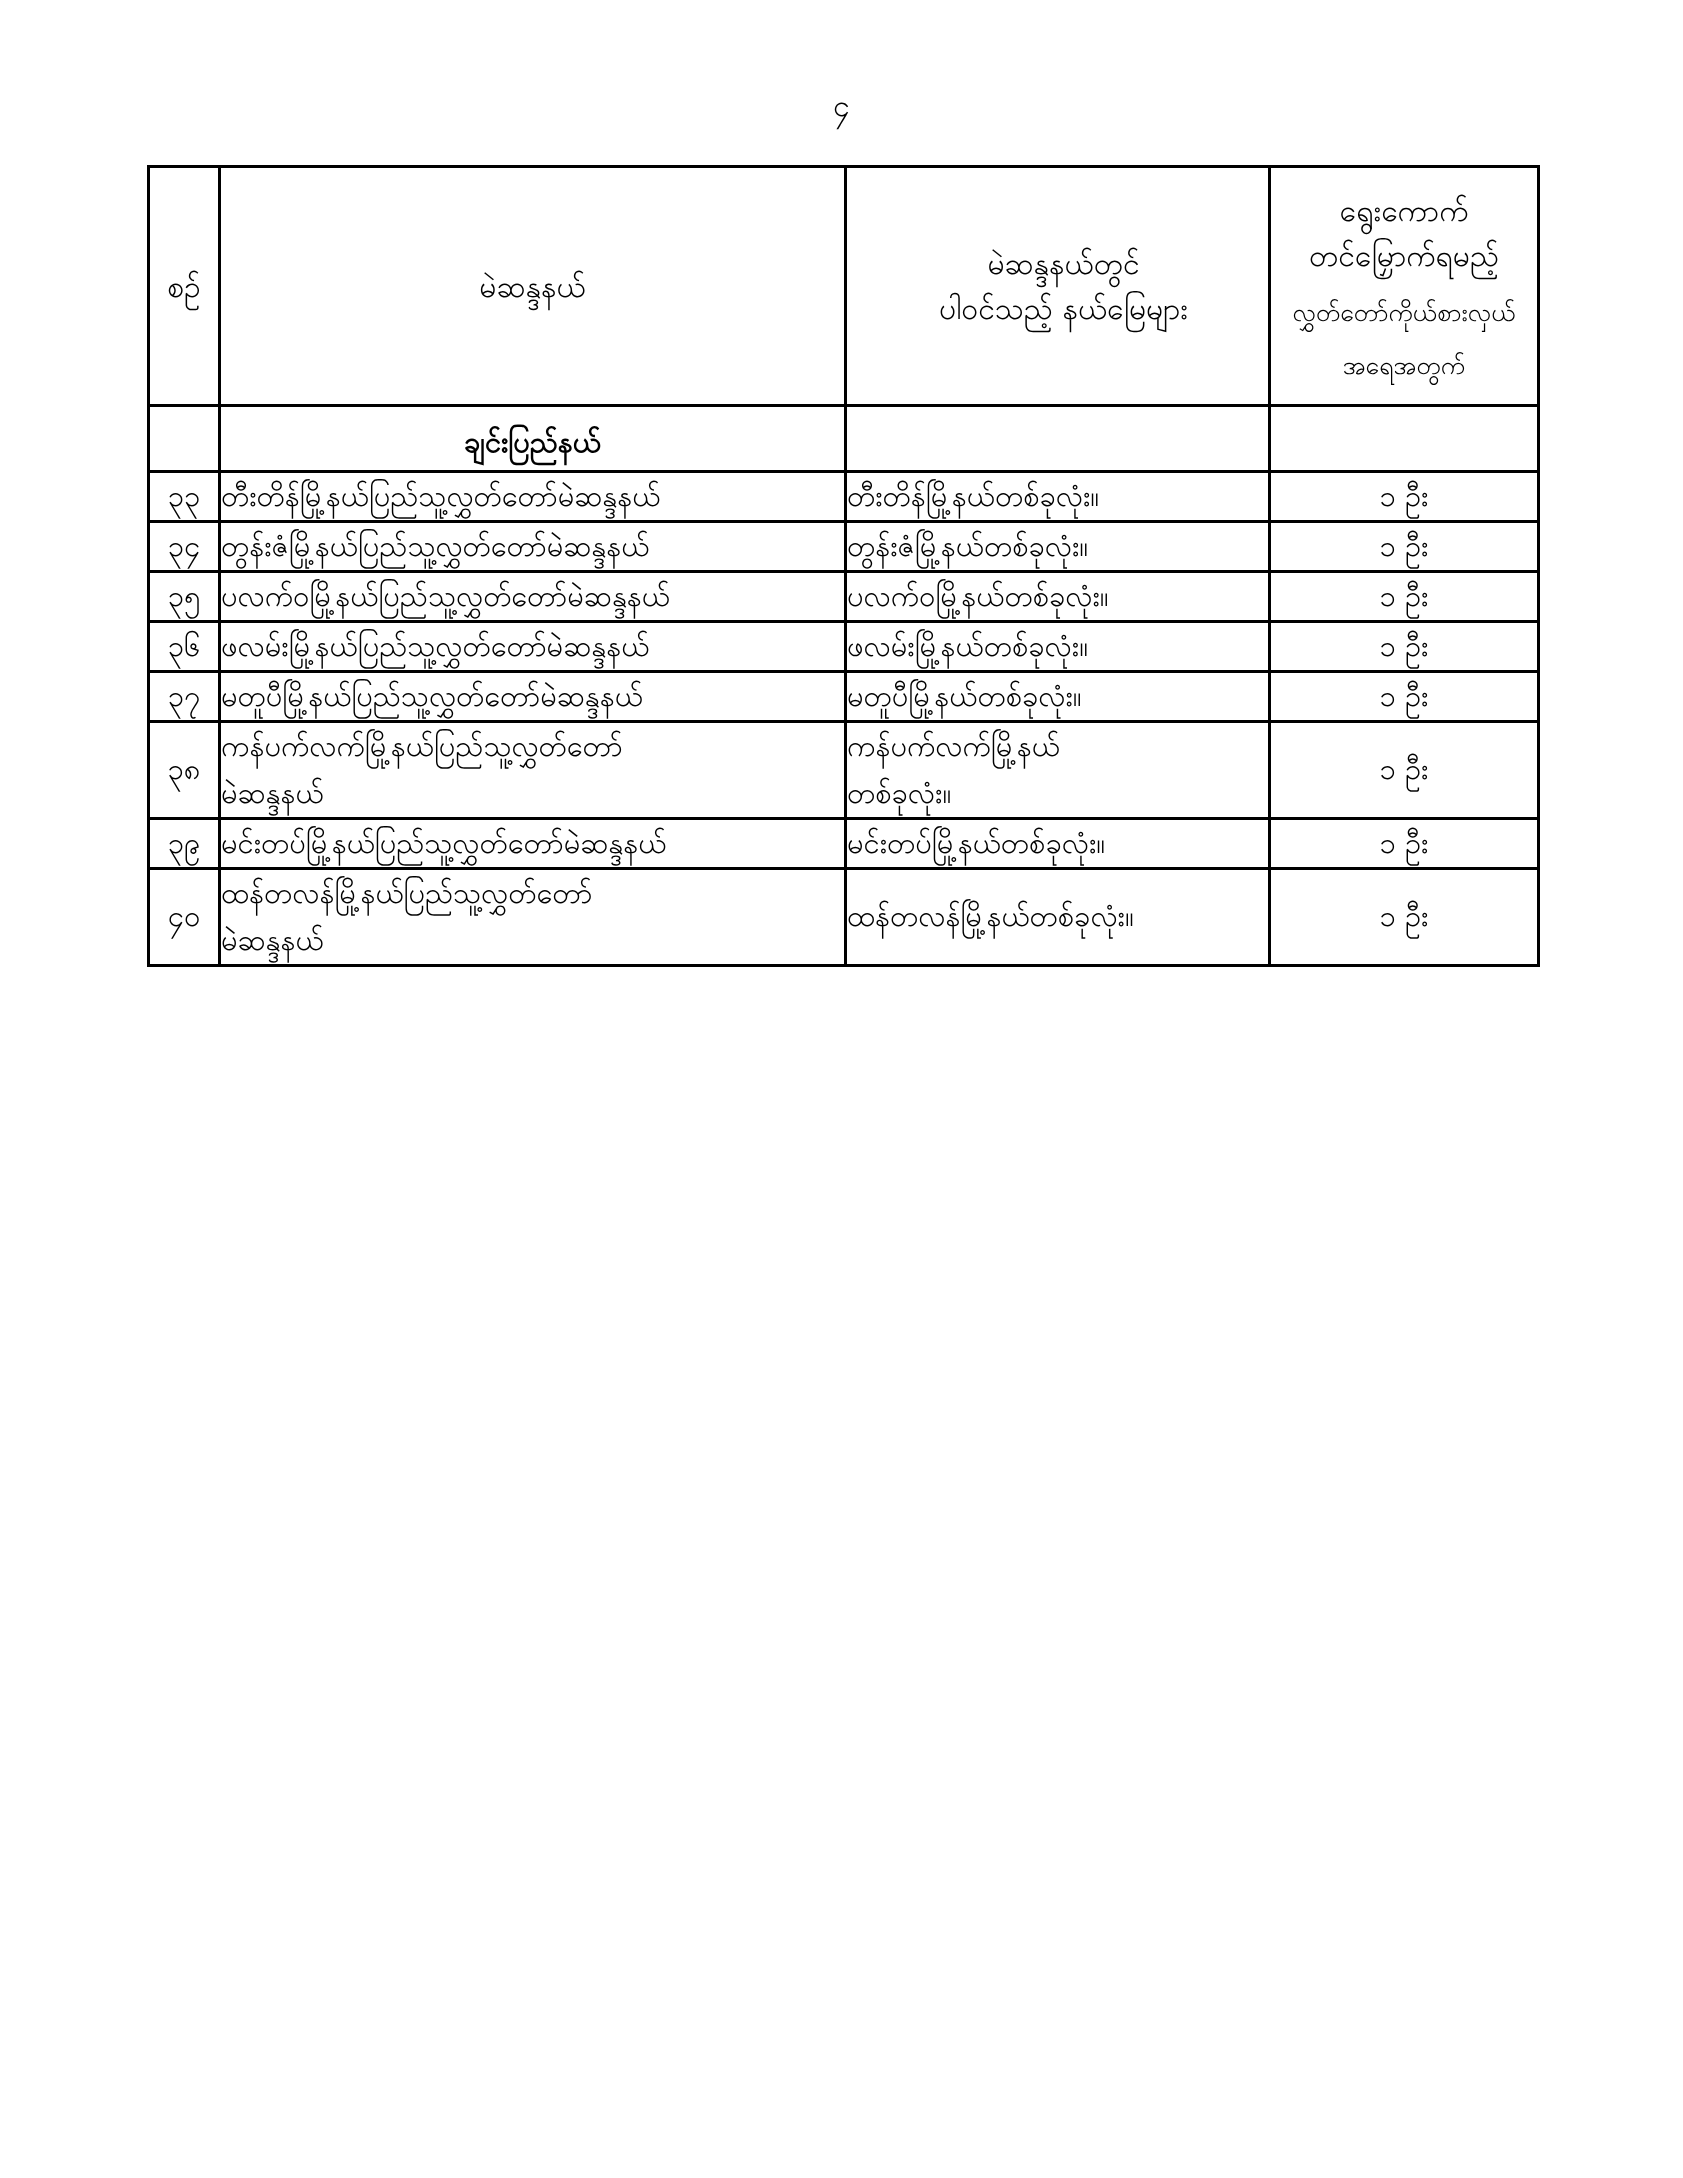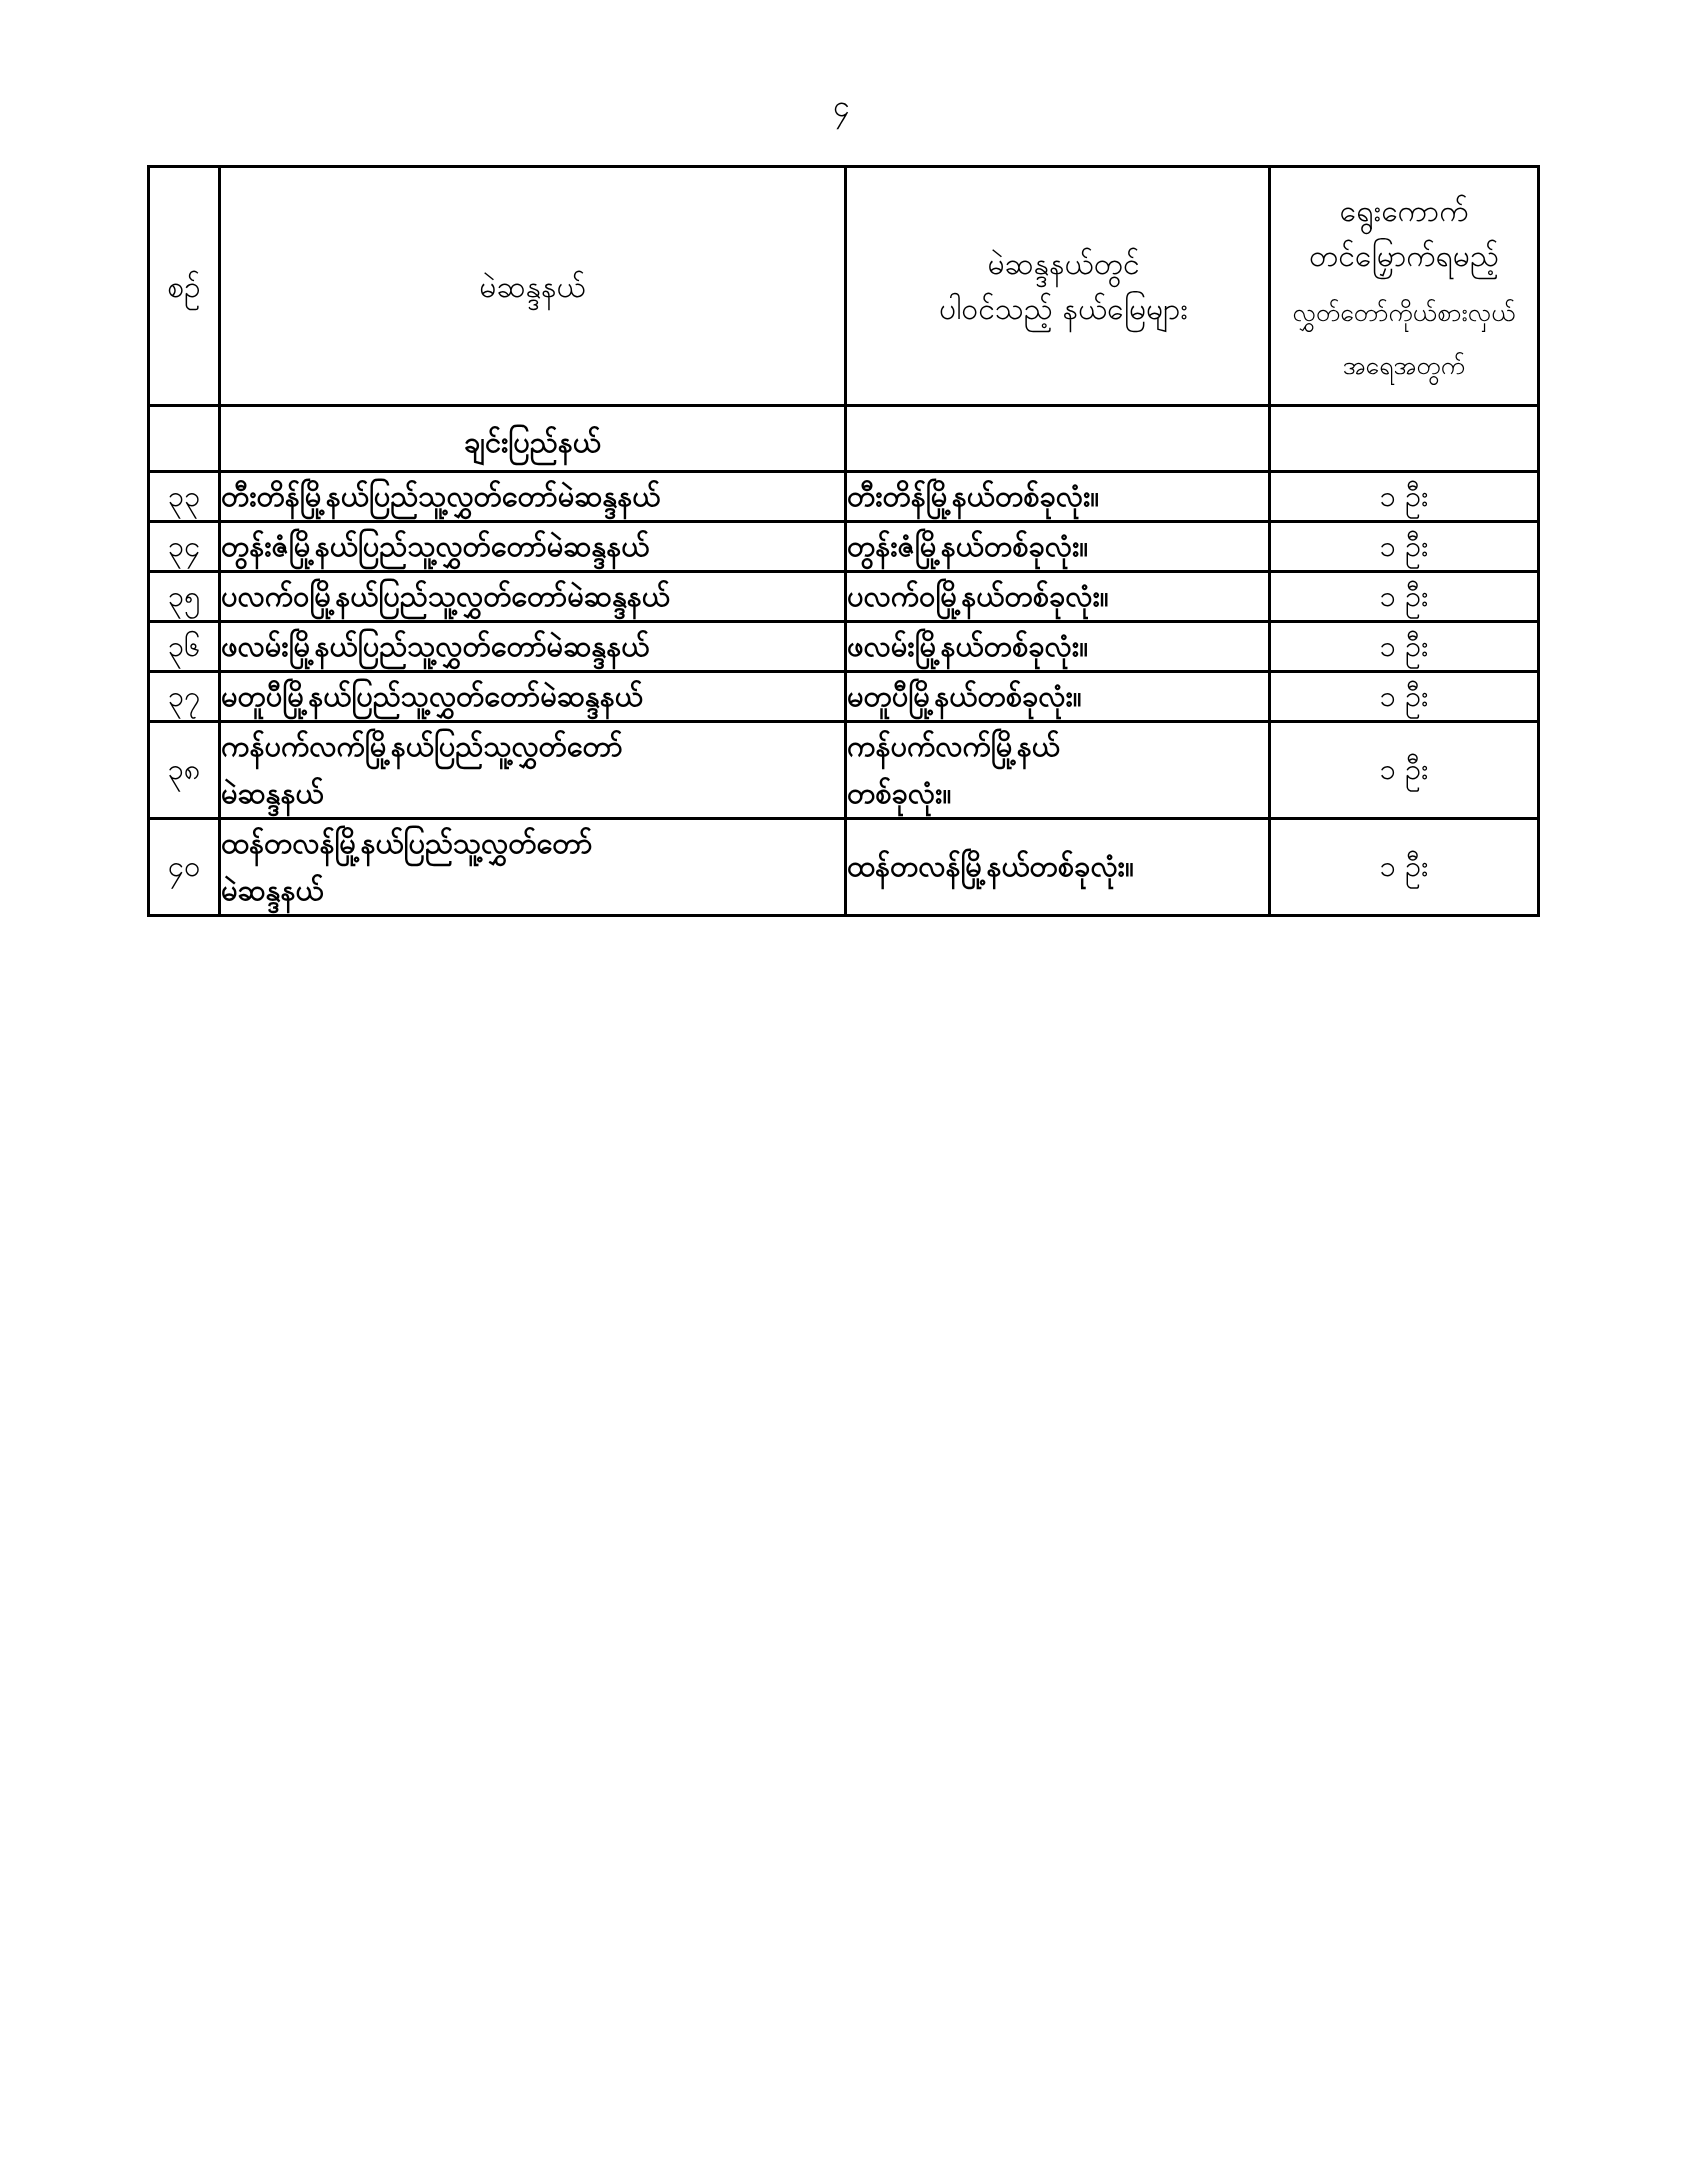--- a/index.html
+++ b/index.html
@@ -113,21 +113,20 @@
     border-bottom: none;
   }
   tbody tr:first-child td {
     border-top: 3px solid #000000;
   }
   tbody tr:last-child td {
     border-bottom: 3px solid #000000;
   }
   .two-line .l {
     display: block;
-    font-weight: bold;
   }
 </style>
 </head>
 <body>
 
 <div class="page">
 
   <div class="page-number">၄</div>
 
   <div class="table-wrap">
@@ -223,20 +222,30 @@
             <span class="l">ကန်ပက်လက်မြို့နယ်ပြည်သူ့လွှတ်တော်</span>
             <span class="l">မဲဆန္ဒနယ်</span>
           </td>
           <td class="c-areas two-line">
             <span class="l">ကန်ပက်လက်မြို့နယ်</span>
             <span class="l">တစ်ခုလုံး။</span>
           </td>
           <td class="c-count">၁ ဦး</td>
         </tr>
 
+        <tr>
+          <td class="c-no">၃၉</td>
+          <td class="c-name two-line">
+            <span class="l">မင်းတပ်မြို့နယ်ပြည်သူ့လွှတ်တော်မဲဆန္ဒနယ်</span>
+          </td>
+          <td class="c-areas two-line">
+            <span class="l">မင်းတပ်မြို့နယ်တစ်ခုလုံး။</span>
+          </td>
+          <td class="c-count">၁ ဦး</td>
+        </tr>
 
         <tr>
           <td class="c-no">၄၀</td>
           <td class="c-name two-line">
             <span class="l">ထန်တလန်မြို့နယ်ပြည်သူ့လွှတ်တော်</span>
             <span class="l">မဲဆန္ဒနယ်</span>
           </td>
           <td class="c-areas two-line">
             <span class="l">ထန်တလန်မြို့နယ်တစ်ခုလုံး။</span>
           </td>

